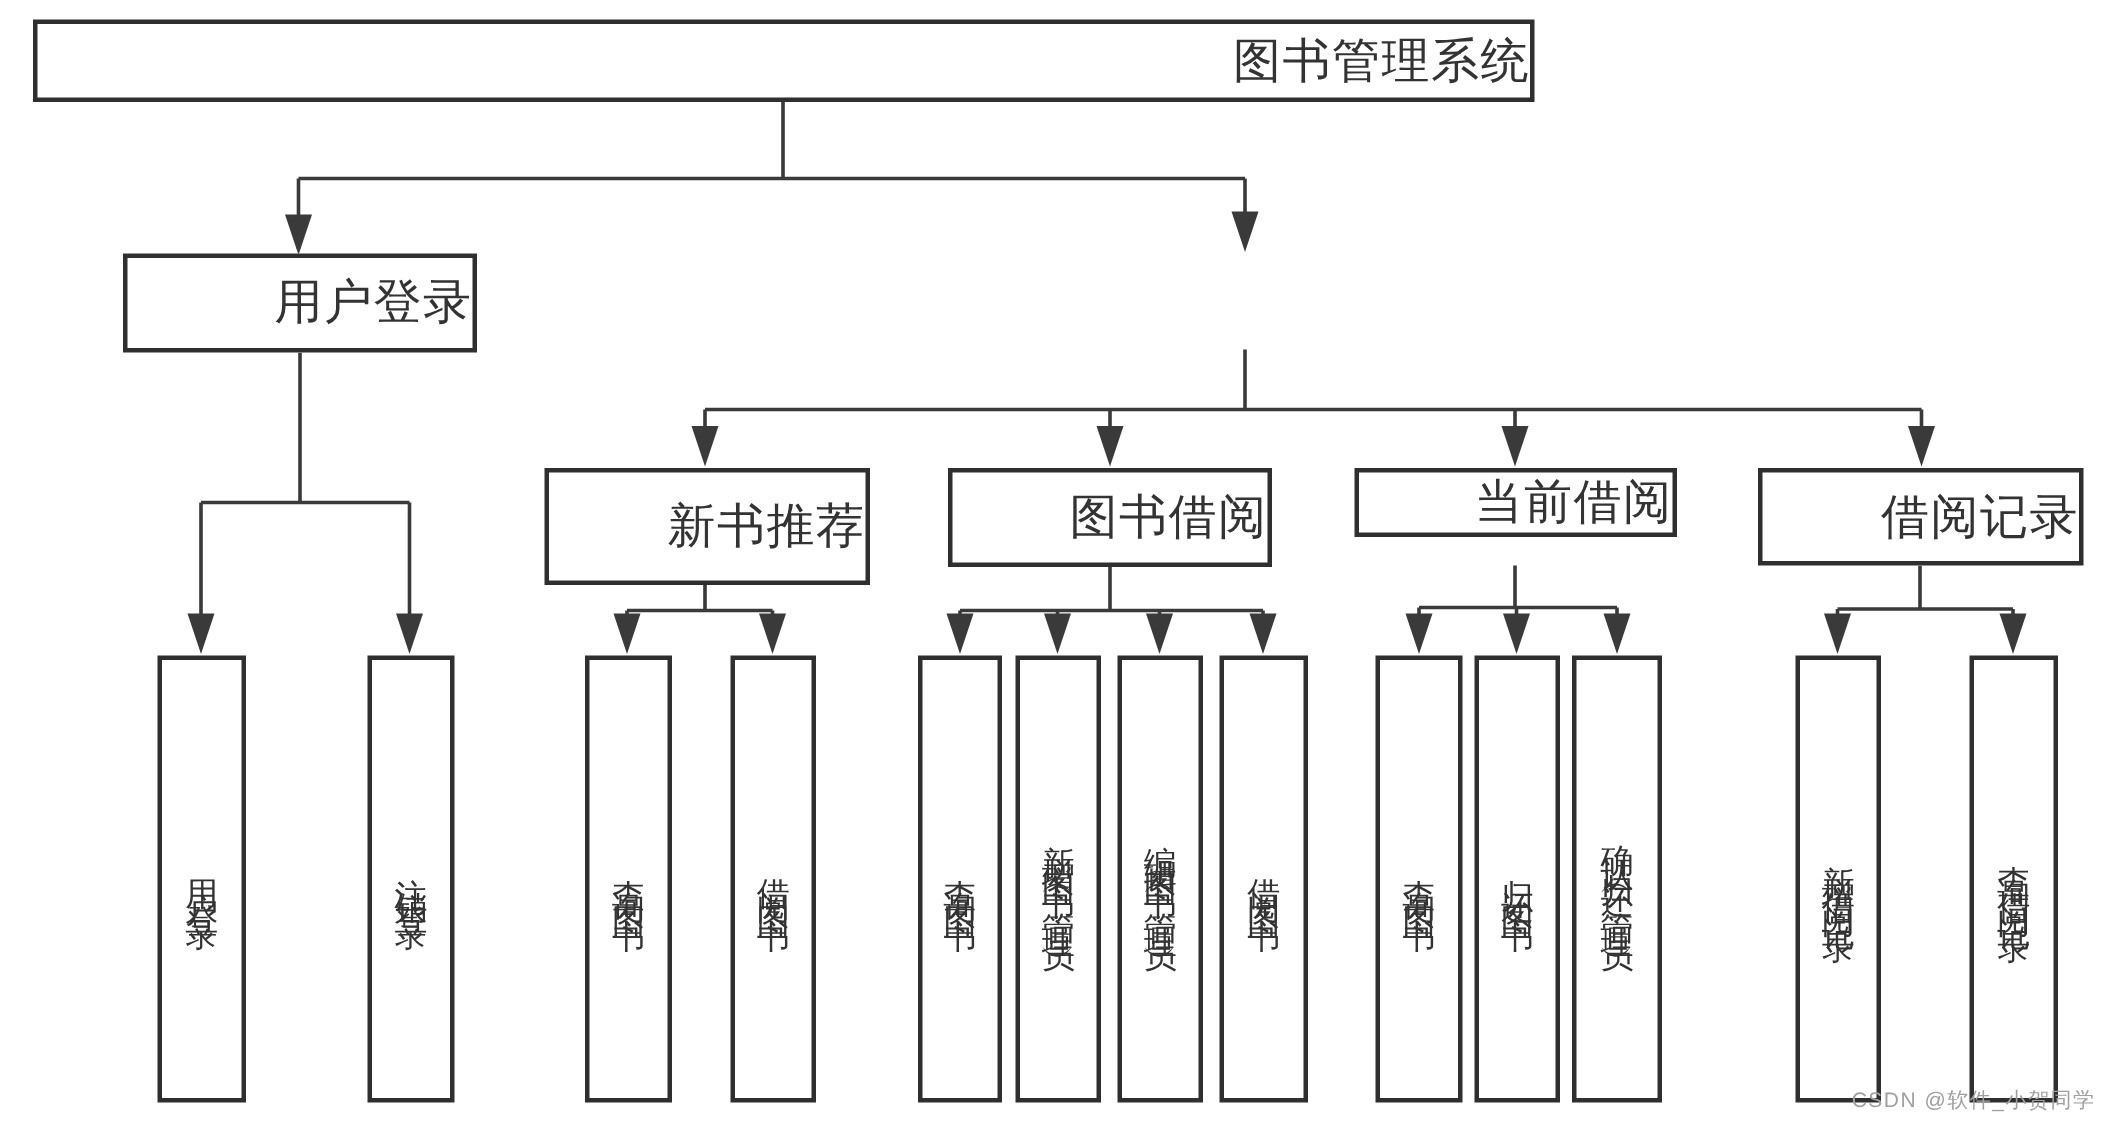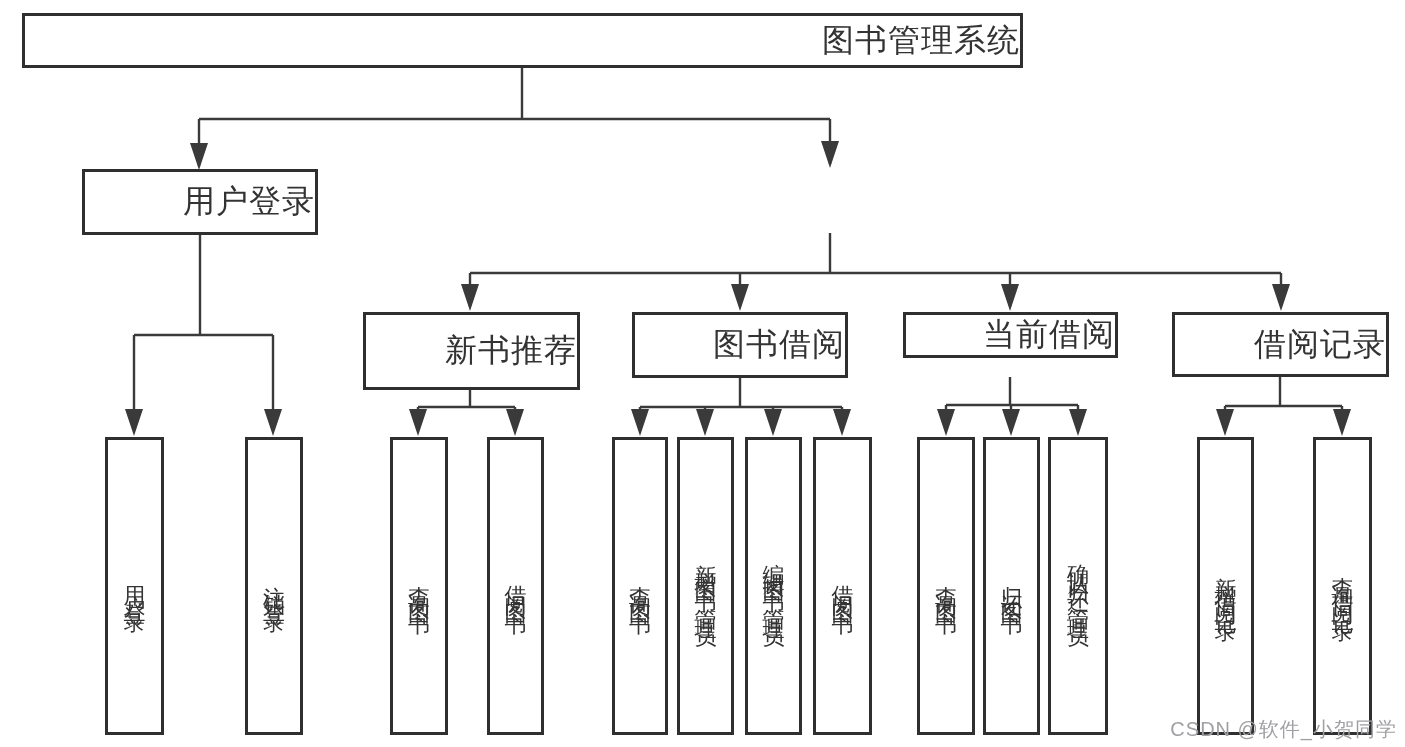--- a/index.html
+++ b/index.html
@@ -25,21 +25,21 @@
     background:var(--c-box_fill,#ffffff);
     display:flex;align-items:center;justify-content:center;
   }
   .vbox .vtxt{
     writing-mode:vertical-rl;text-orientation:mixed;
     font-size:22px;line-height:1;letter-spacing:9px;
     color:var(--c-text,#333333);
   }
   .watermark{
     position:absolute;right:8px;bottom:4px;
-    font-size:20px;letter-spacing:1px;
+    font-size:14px;letter-spacing:1px;
     color:var(--c-watermark,#a0a0a4);
     z-index:5;white-space:nowrap;
   }
 </style>
 </head>
 <body>
 
 <div class="canvas">
 
   <svg class="wires" width="1405" height="747" viewBox="0 0 1405 747" aria-hidden="true">

